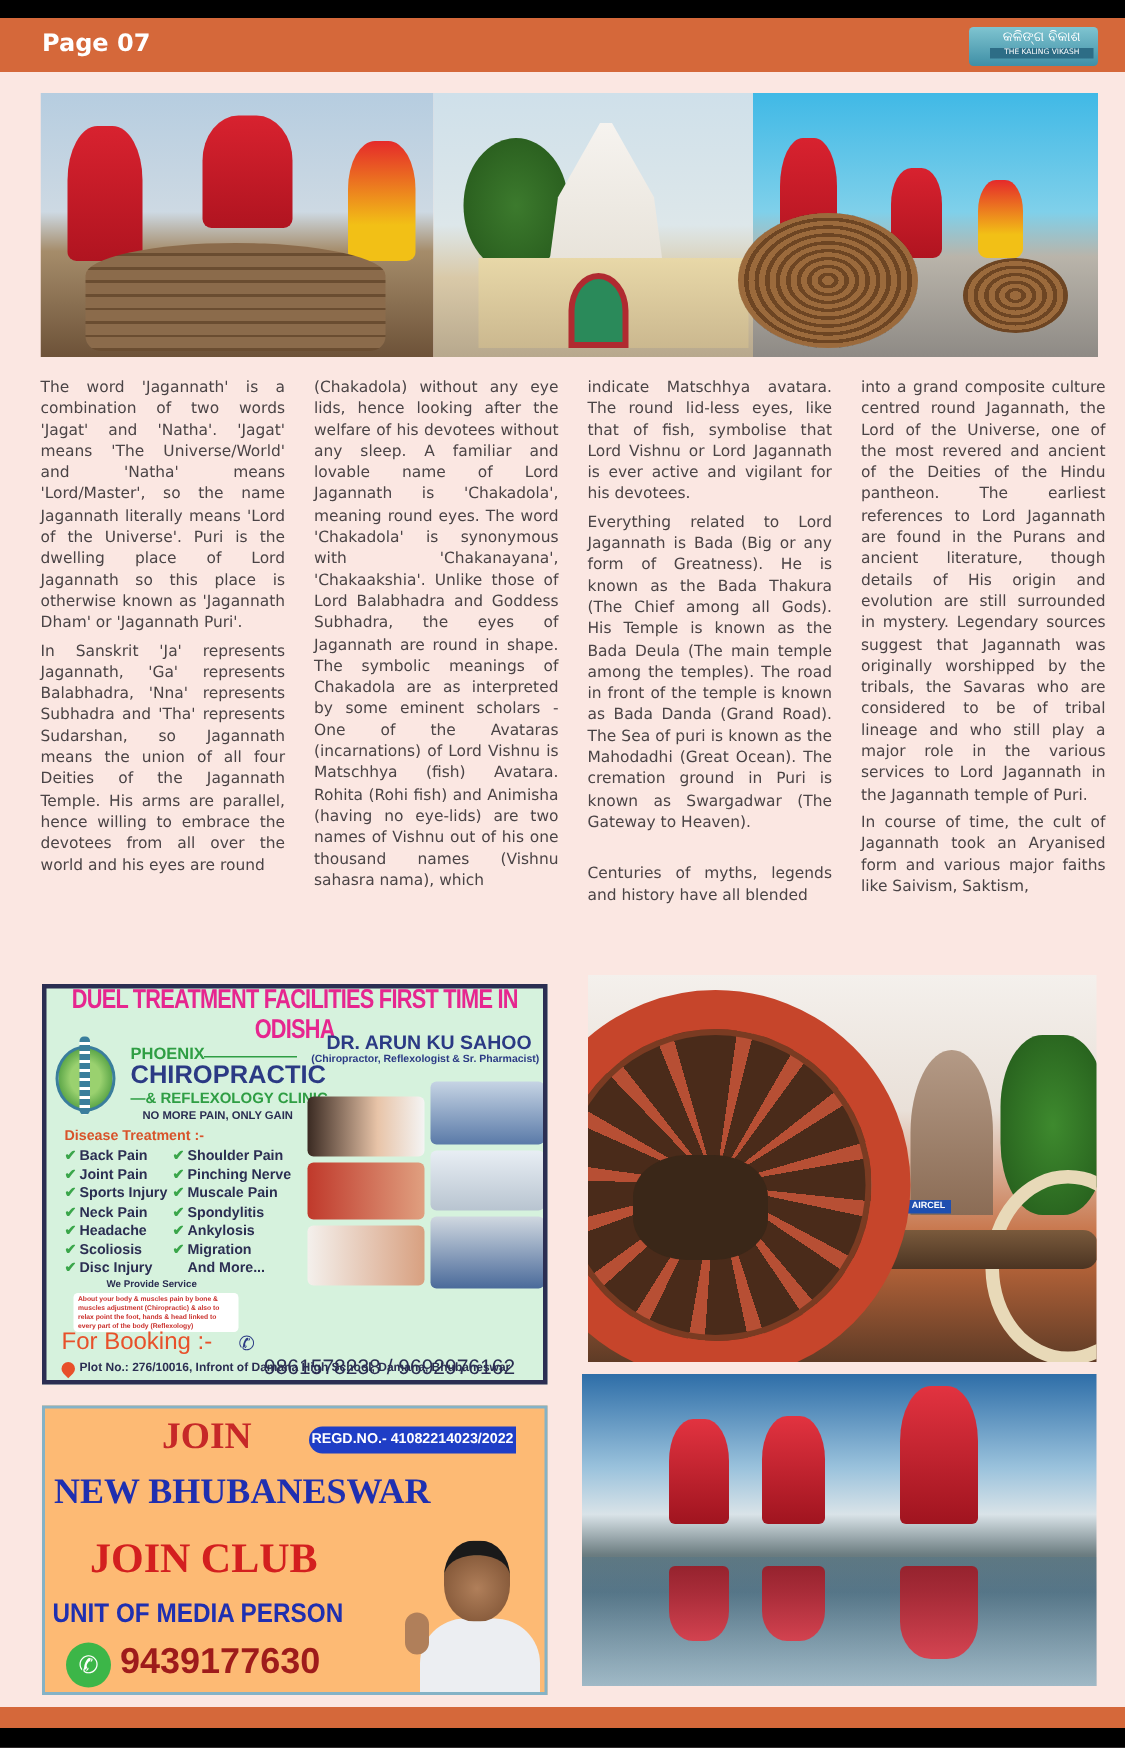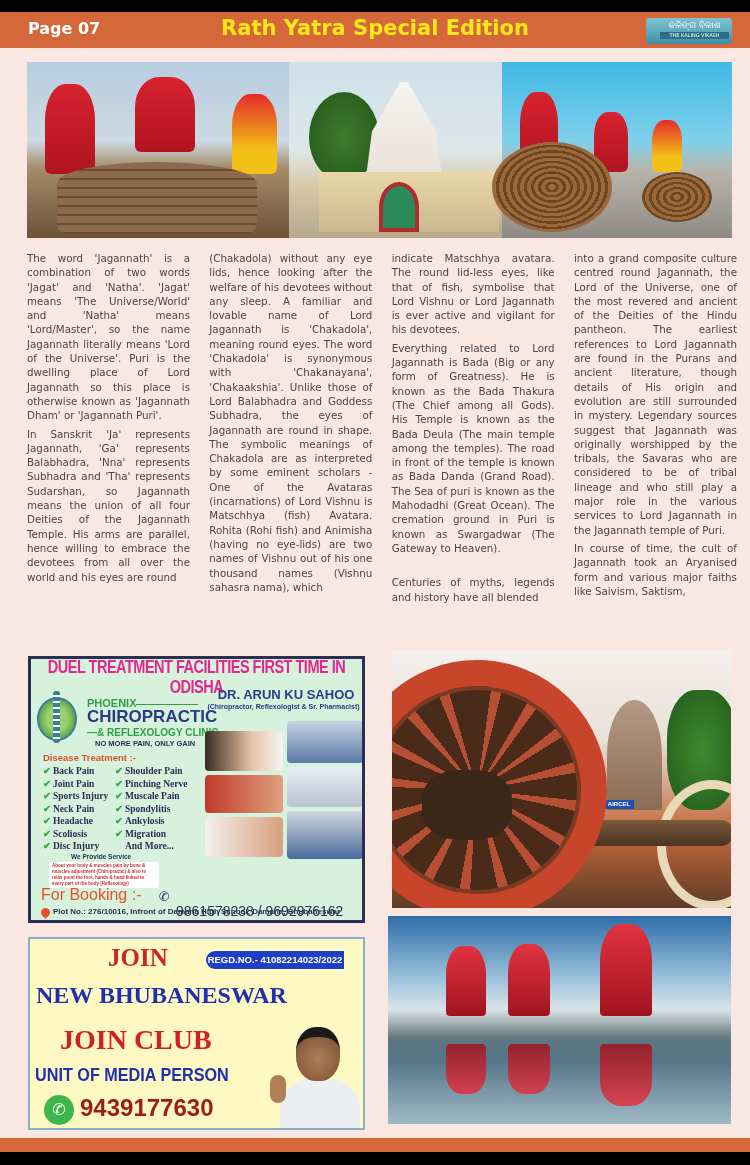--- a/index.html
+++ b/index.html
@@ -43,33 +43,33 @@
   .ad1 .spine { position: absolute; left: 22px; top: 32px; width: 7px; height: 52px; background: repeating-linear-gradient(#3a7e9c 0 4px, #fff 4px 6px); border-radius: 3px; }
   .ad1 .phoenix { position: absolute; left: 56px; top: 38px; color: #2f9e44; font-weight: bold; font-size: 11px; font-family: "Liberation Sans", sans-serif; }
   .ad1 .phoenix-line { position: absolute; left: 105px; top: 45px; width: 62px; height: 1px; background: #2f9e44; }
   .ad1 .chiro { position: absolute; left: 56px; top: 48px; color: #2b3a84; font-weight: bold; font-size: 17px; font-family: "Liberation Sans", sans-serif; }
   .ad1 .reflex { position: absolute; left: 56px; top: 68px; color: #2f9e44; font-weight: bold; font-size: 10px; font-family: "Liberation Sans", sans-serif; }
   .ad1 .nomore { position: absolute; left: 64px; top: 80px; color: #2b2e52; font-weight: bold; font-size: 7.5px; font-family: "Liberation Sans", sans-serif; }
   .ad1 .doctor { position: absolute; left: 175px; top: 28px; width: 160px; text-align: center; color: #2b3a84; font-weight: bold; font-size: 13px; font-family: "Liberation Sans", sans-serif; }
   .ad1 .doctor-sub { position: absolute; left: 170px; top: 44px; width: 165px; text-align: center; color: #2b3a84; font-weight: bold; font-size: 7px; font-family: "Liberation Sans", sans-serif; }
   .ad1 .dtitle { position: absolute; left: 12px; top: 93px; color: #d8532a; font-weight: bold; font-size: 9.5px; font-family: "Liberation Sans", sans-serif; }
   .ad1 .dgrid { position: absolute; left: 12px; top: 106px; width: 160px; display: grid; grid-template-columns: 72px 88px; row-gap: 0; }
-  .ad1 .ditem { color: #2b2e52; font-weight: bold; font-size: 9.5px; line-height: 12.5px; font-family: Liberation Serif, serif; white-space: nowrap; }
+  .ad1 .ditem { color: #2b2e52; font-weight: bold; font-size: 9.5px; line-height: 12.5px; font-family: Liberation Sans, sans-serif; white-space: nowrap; }
   .ad1 .check { color: #3aa64a; margin-right: 2px; }
   .ad1 .provide { position: absolute; left: 40px; top: 194px; color: #2b2e52; font-weight: bold; font-size: 6.5px; font-family: "Liberation Sans", sans-serif; }
   .ad1 .provide-box { position: absolute; left: 18px; top: 203px; width: 110px; height: 26px; background: #fff; border-radius: 3px; color: #c9302c; font-size: 4.5px; line-height: 6px; padding: 1px 3px; font-weight: bold; font-family: "Liberation Sans", sans-serif; }
   .ad1 .imgs { position: absolute; left: 174px; top: 62px; width: 158px; height: 150px; }
   .ad1 .im { position: absolute; border-radius: 4px; }
   .ad1 .booking { position: absolute; left: 10px; top: 227px; color: #e8502a; font-weight: normal; font-size: 16px; font-family: "Liberation Sans", sans-serif; }
   .ad1 .phone-icon { position: absolute; left: 128px; top: 230px; color: #2b3a84; font-size: 13px; }
   .ad1 .phones { position: absolute; left: 145px; top: 244px; color: #2b2e52; font-weight: normal; font-size: 14px; font-family: "Liberation Sans", sans-serif; }
   .ad1 .pin-icon { position: absolute; left: 10px; top: 249px; width: 9px; height: 9px; border-radius: 50% 50% 50% 0; transform: rotate(-45deg); background: #e8502a; }
   .ad1 .address { position: absolute; left: 22px; top: 248px; color: #2b2e52; font-weight: bold; font-size: 8px; font-family: "Liberation Sans", sans-serif; white-space: nowrap; }
 
-  .ad2 { position: absolute; left: 28px; top: 937px; width: 337px; height: 193px; background: #fef9c3; border: 2px solid #84b2c6; overflow: hidden; }
+  .ad2 { position: absolute; left: 28px; top: 937px; width: 337px; height: 193px; background: #fdba74; border: 2px solid #84b2c6; overflow: hidden; }
   .ad2 .join { position: absolute; left: 78px; top: 5px; color: #c62828; font-weight: bold; font-size: 25px; font-family: "Liberation Serif", serif; }
   .ad2 .regd { position: absolute; left: 176px; top: 12px; width: 138px; height: 18px; background: #1f3ec6; border-radius: 10px 0 0 10px; color: #fff; font-weight: bold; font-size: 9.5px; line-height: 18px; text-align: center; font-family: "Liberation Sans", sans-serif; }
   .ad2 .nbsr { position: absolute; left: 6px; top: 43px; color: #1f2fb0; font-weight: bold; font-size: 24px; font-family: "Liberation Serif", serif; white-space: nowrap; }
   .ad2 .press { position: absolute; left: 30px; top: 85px; color: #d31f1f; font-weight: bold; font-size: 28px; font-family: "Liberation Serif", serif; white-space: nowrap; }
   .ad2 .unit { position: absolute; left: 5px; top: 126px; color: #1f2fb0; font-weight: bold; font-size: 18px; font-family: "Liberation Sans", sans-serif; white-space: nowrap; transform: scaleX(0.9); transform-origin: left; }
   .ad2 .wa-icon { position: absolute; left: 14px; top: 156px; width: 30px; height: 30px; border-radius: 50%; background: #3cb648; color: #fff; font-size: 16px; text-align: center; line-height: 30px; }
   .ad2 .number { position: absolute; left: 50px; top: 155px; color: #9e1b1b; font-weight: bold; font-size: 24px; font-family: "Liberation Sans", sans-serif; }
   .ad2 .person { position: absolute; left: 240px; top: 88px; width: 95px; height: 105px; }
   .ad2 .person .head { position: absolute; left: 26px; top: 0; width: 44px; height: 54px; border-radius: 45% 45% 45% 45%; background: radial-gradient(#b07f5a, #7a4f31); border-top: 10px solid #1a1a1a; }
   .ad2 .person .shirt { position: absolute; left: 10px; top: 52px; width: 80px; height: 55px; background: #eceef2; border-radius: 30px 30px 0 0; }
@@ -89,21 +89,20 @@
   .refl { position: absolute; border-radius: 4px 4px 40% 40%; background: linear-gradient(#a0141f, #e23340); opacity: 0.85; }
   .water { position: absolute; left: 0; top: 122px; width: 343px; height: 86px; background: linear-gradient(rgba(60,110,140,0.25), rgba(200,220,230,0.35)); }
 </style>
 </head>
 <body>
 
 <div class="topbar"></div>
 
 <div class="header">
   <span class="page-no">Page 07</span>
-  <span class="title">Rath Yatra Special Edition</span>
   <div class="logo">
     <span>କଳିଙ୍ଗ ବିକାଶ</span>
     <span class="sub">THE KALING VIKASH</span>
   </div>
 </div>
 
 <div class="page"></div>
 
 <div class="photo photo-strip">
   <div class="ph1" title="Rath Yatra chariots with wooden log ramp">

